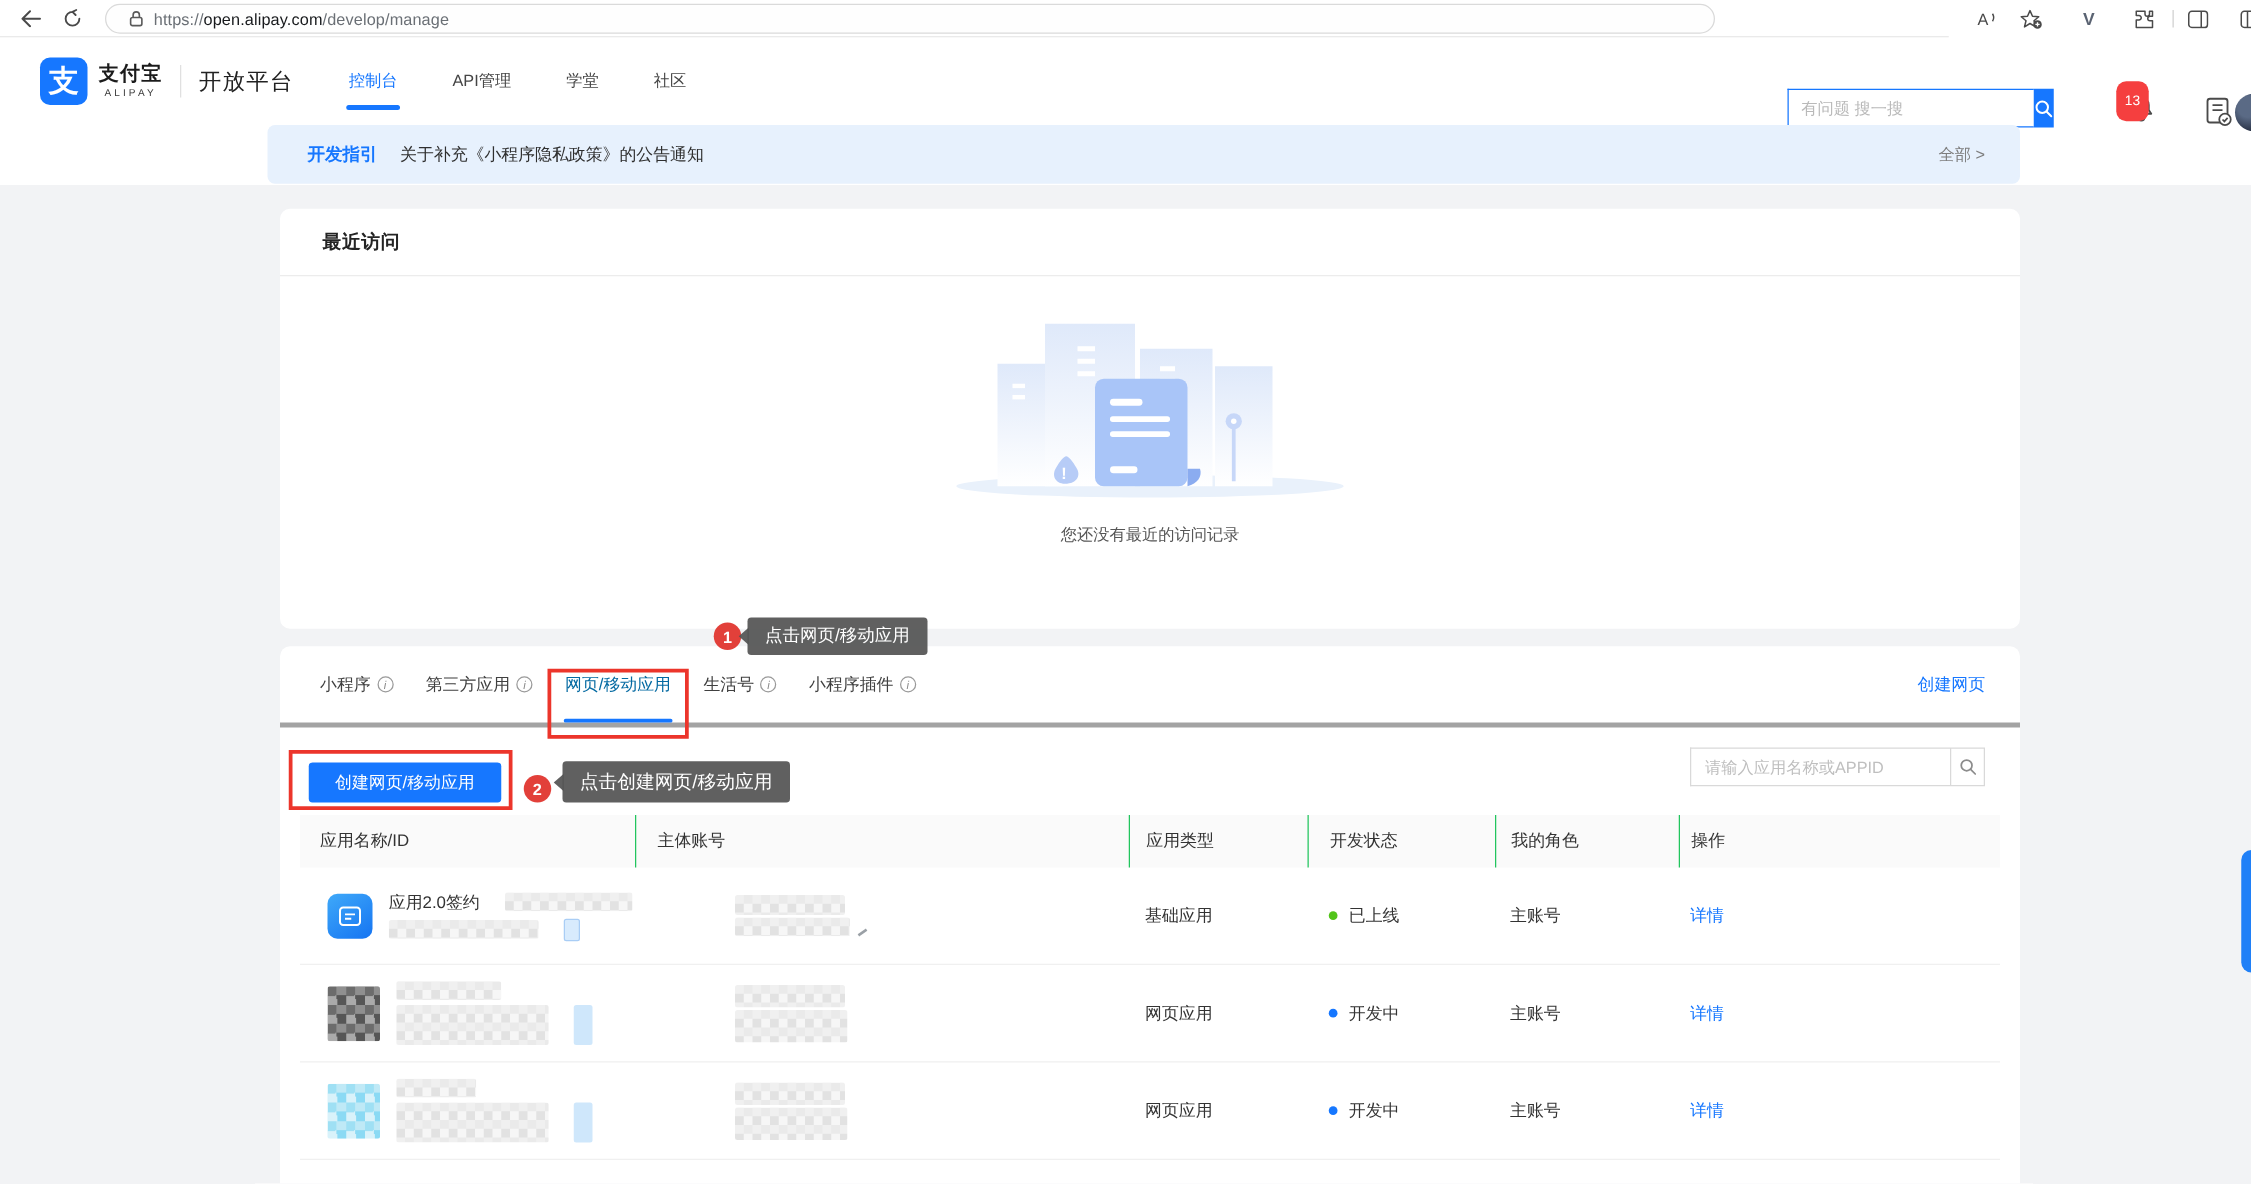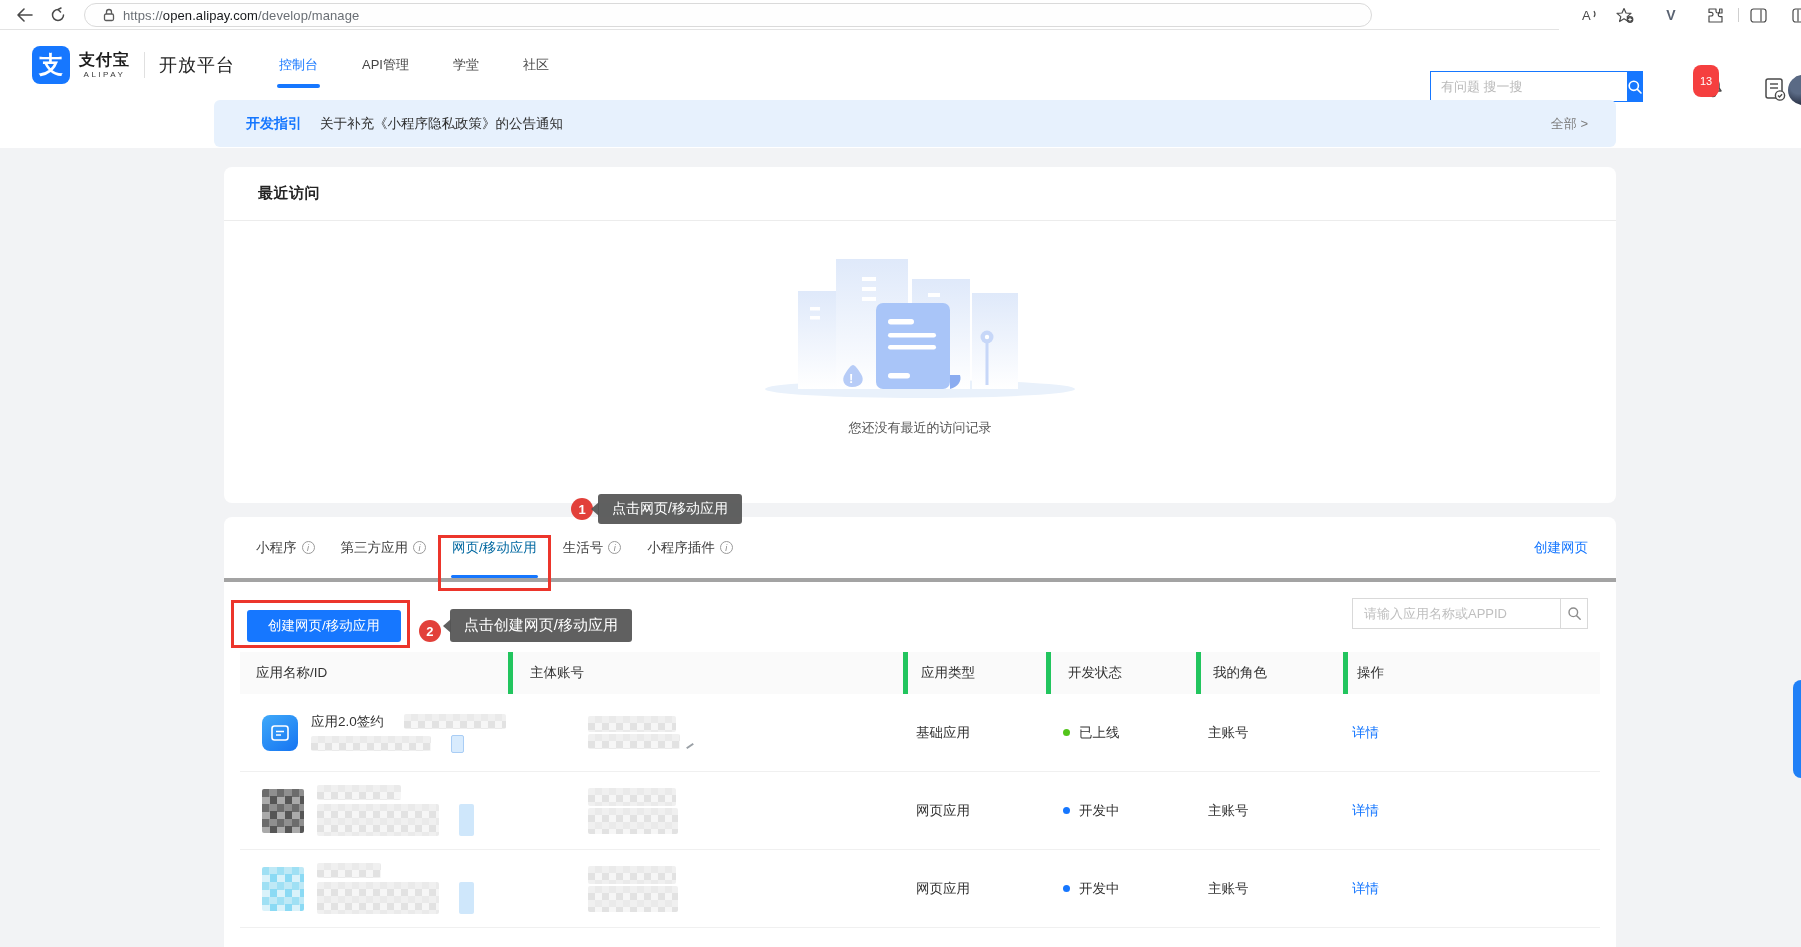--- a/index.html
+++ b/index.html
@@ -112,21 +112,21 @@
     padding:0 11px; font-size:13px; color:#333; outline:none;
     font-family:"Liberation Sans","DejaVu Sans",sans-serif; }
   .app-search input::placeholder { color:#bfbfbf; }
   .app-search-btn { width:28px; height:31px; background:#fff; border:1px solid #d9d9d9;
     display:flex; align-items:center; justify-content:center; cursor:pointer; }
   
   .table { margin:10px 16px 0 16px; }
   .t-row { display:grid; grid-template-columns:268px 395px 143px 150px 147px 1fr; }
   .t-head { background:#fafafa; height:42px; }
   .t-head .t-cell { display:flex; align-items:center; font-size:13.5px; color:#333; }
-  .t-head .t-cell + .t-cell { border-left:5px solid #22c55e; }
+  .t-head .t-cell + .t-cell { border-left:1px solid #22c55e; }
   .t-cell { padding-left:16px; }
   .t-cell.c2 { padding-left:17px; } .t-cell.c3 { padding-left:13px; }
   .t-cell.c4 { padding-left:17px; } .t-cell.c5 { padding-left:12px; }
   .t-cell.c6 { padding-left:9px; }
   .t-body-row { height:78px; border-bottom:1px solid #f0f0f0; align-items:center; font-size:13.5px; }
   .t-body-row .t-cell { display:flex; align-items:center; }
   .name-cell { padding-left:22px !important; gap:13px; }
   .app-icon { width:36px; height:36px; border-radius:8px; flex:0 0 auto;
     background:linear-gradient(145deg,#3fa9f9,#1574f2); display:flex; align-items:center;
     justify-content:center; }

